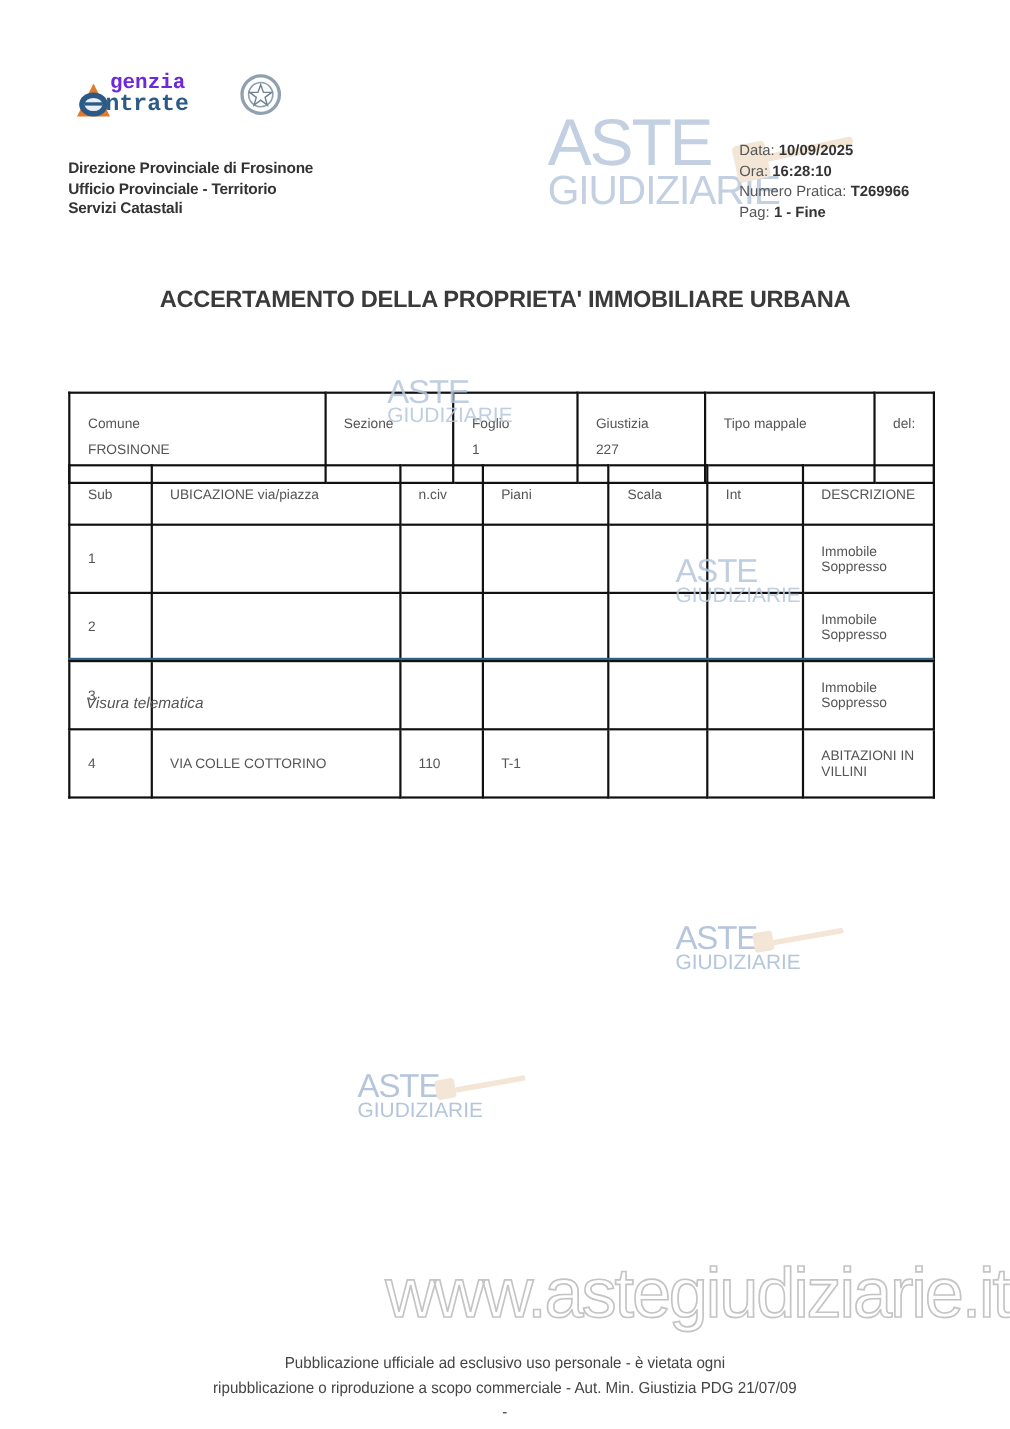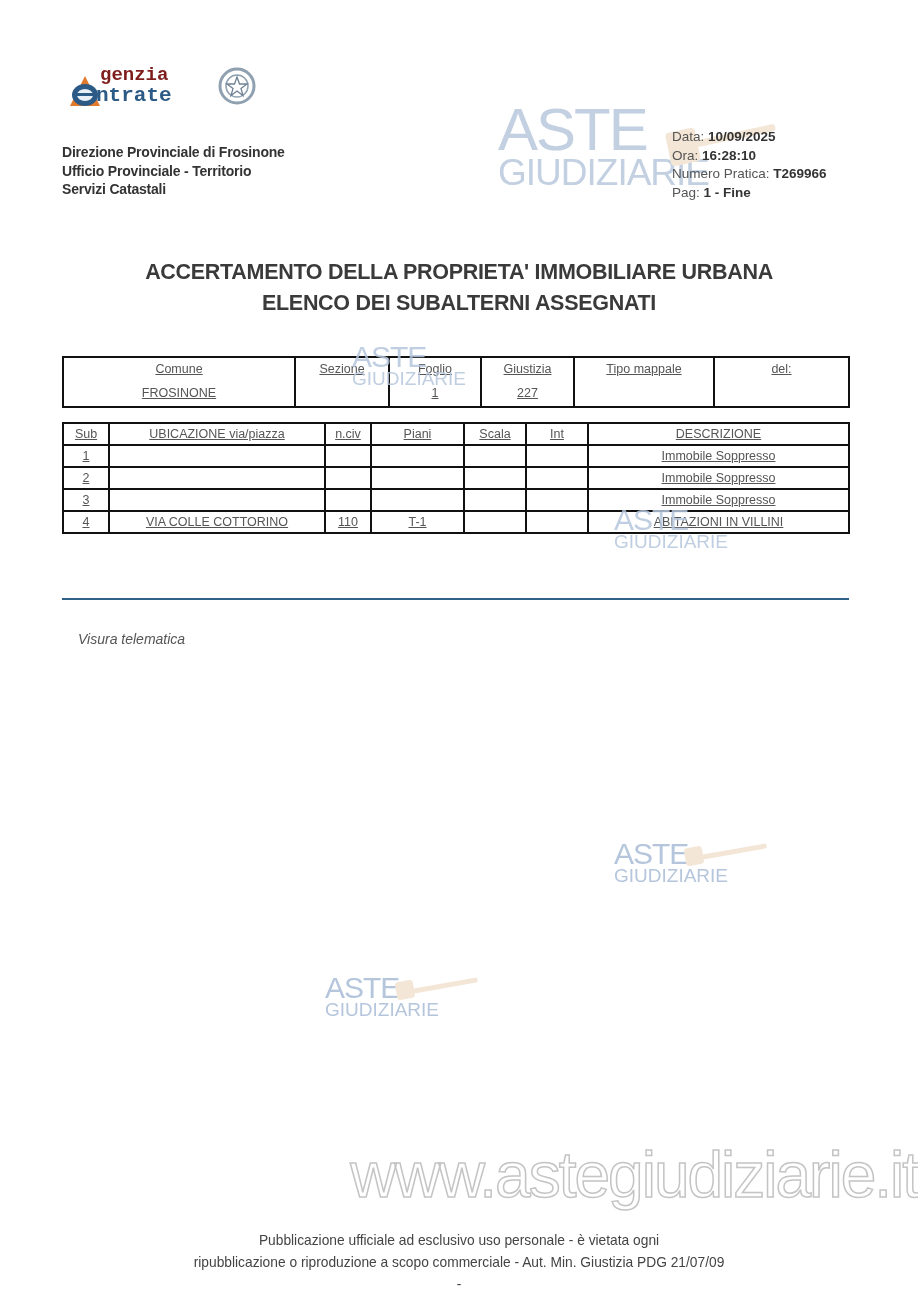--- a/index.html
+++ b/index.html
@@ -3,34 +3,34 @@
 <meta charset="utf-8">
 <style>
   html, body { margin:0; padding:0; }
   body { width:918px; height:1299px; background:#ffffff; position:relative; overflow:hidden;
          font-family:"Liberation Sans", sans-serif; color:#333; }
   .abs { position:absolute; }
 
   
   .logo { left:68px; top:62px; width:190px; height:50px; }
   .logo-word { position:absolute; font-family:"Liberation Mono", monospace; font-weight:bold; font-size:19px; line-height:19px; letter-spacing:0px; }
-  .logo-genzia { left:32px; top:4px; color:#7f1d1d; }
+  .logo-genzia { left:32px; top:4px; color:#6d28d9; }
   .logo-ntrate { left:28px; top:24px; color:#2c5a86; font-size:21px; }
   .logo-e { position:absolute; left:0; top:12px; width:34px; height:34px; }
   .logo-emblem { position:absolute; left:150px; top:2px; width:38px; height:44px; }
 
   .office { left:62px; top:143px; font-size:14px; font-weight:bold; color:#333; line-height:18.5px; letter-spacing:-0.2px; }
 
   .meta { left:672px; top:128px; font-size:13.5px; line-height:18.7px; color:#555; }
   .meta b { color:#333; }
 
   .title { left:0; width:918px; top:257px; text-align:center; font-size:21.5px; font-weight:bold; color:#3a3a3a; line-height:31px; letter-spacing:-0.3px; }
 
   table { border-collapse:collapse; position:absolute; font-size:12.5px; color:#555; }
-  table td, table th { border:2px solid #111; font-weight:normal; text-align:center; padding:0;text-decoration:underline; }
+  table td, table th { border:2px solid #111; font-weight:normal; text-align:left; padding:16px; }
 
   .t1 { left:62px; top:356px; width:788px; }
   .t1 td { vertical-align:top; height:48px; }
   .t1 .lbl { display:block; margin-top:4px; }
   .t1 .val { display:block; margin-top:10px; }
 
   .t2 { left:62px; top:422px; width:788px; }
   .t2 td, .t2 th { height:20px;margin-top:37px; }
 
   .rule { left:62px; top:598px; width:787px; height:2px; background:#2d6187; }
@@ -79,21 +79,20 @@
 
 <div class="abs meta">
   <div><span>Data:</span> <b>10/09/2025</b></div>
   <div><span>Ora:</span> <b>16:28:10</b></div>
   <div><span>Numero Pratica:</span> <b>T269966</b></div>
   <div><span>Pag:</span> <b>1 - Fine</b></div>
 </div>
 
 <div class="abs title">
   <div>ACCERTAMENTO DELLA PROPRIETA' IMMOBILIARE URBANA</div>
-  <div>ELENCO DEI SUBALTERNI ASSEGNATI</div>
 </div>
 
 <table class="t1">
   <tbody>
       <tr>
     <td style="width:230px">
           <span class="lbl">Comune</span>
           <span class="val">FROSINONE</span>
         </td>
     <td style="width:92px">

